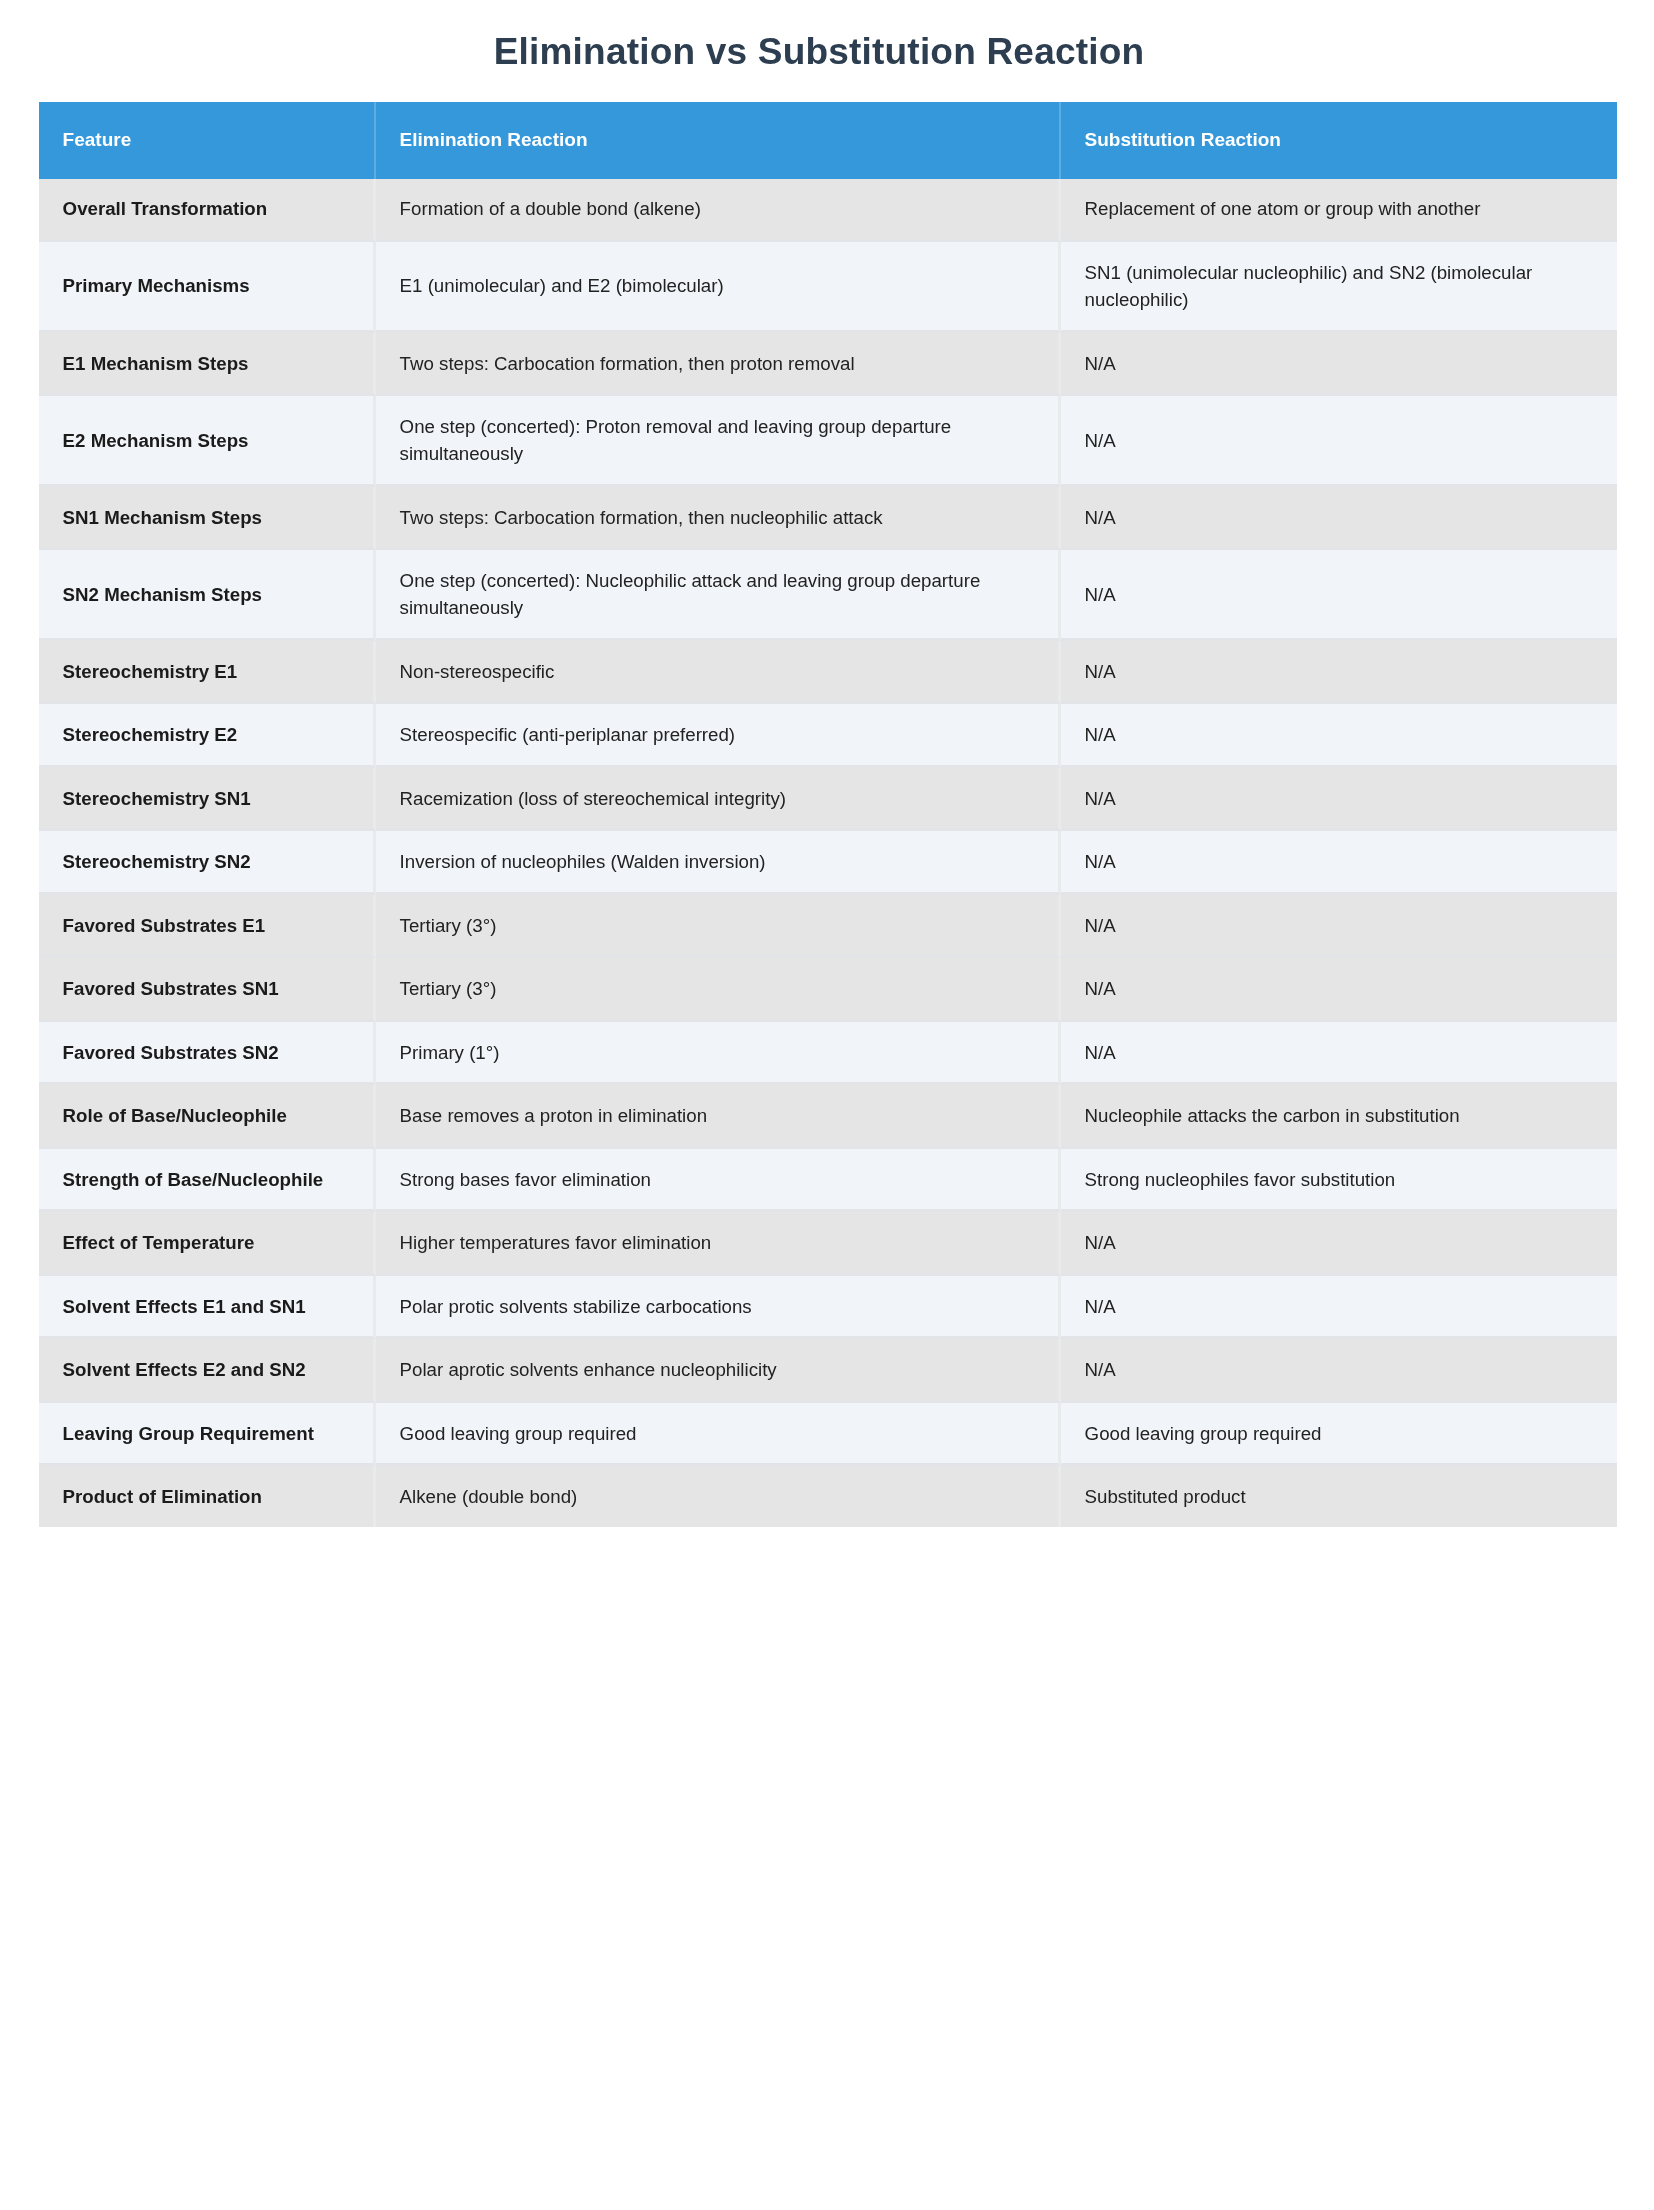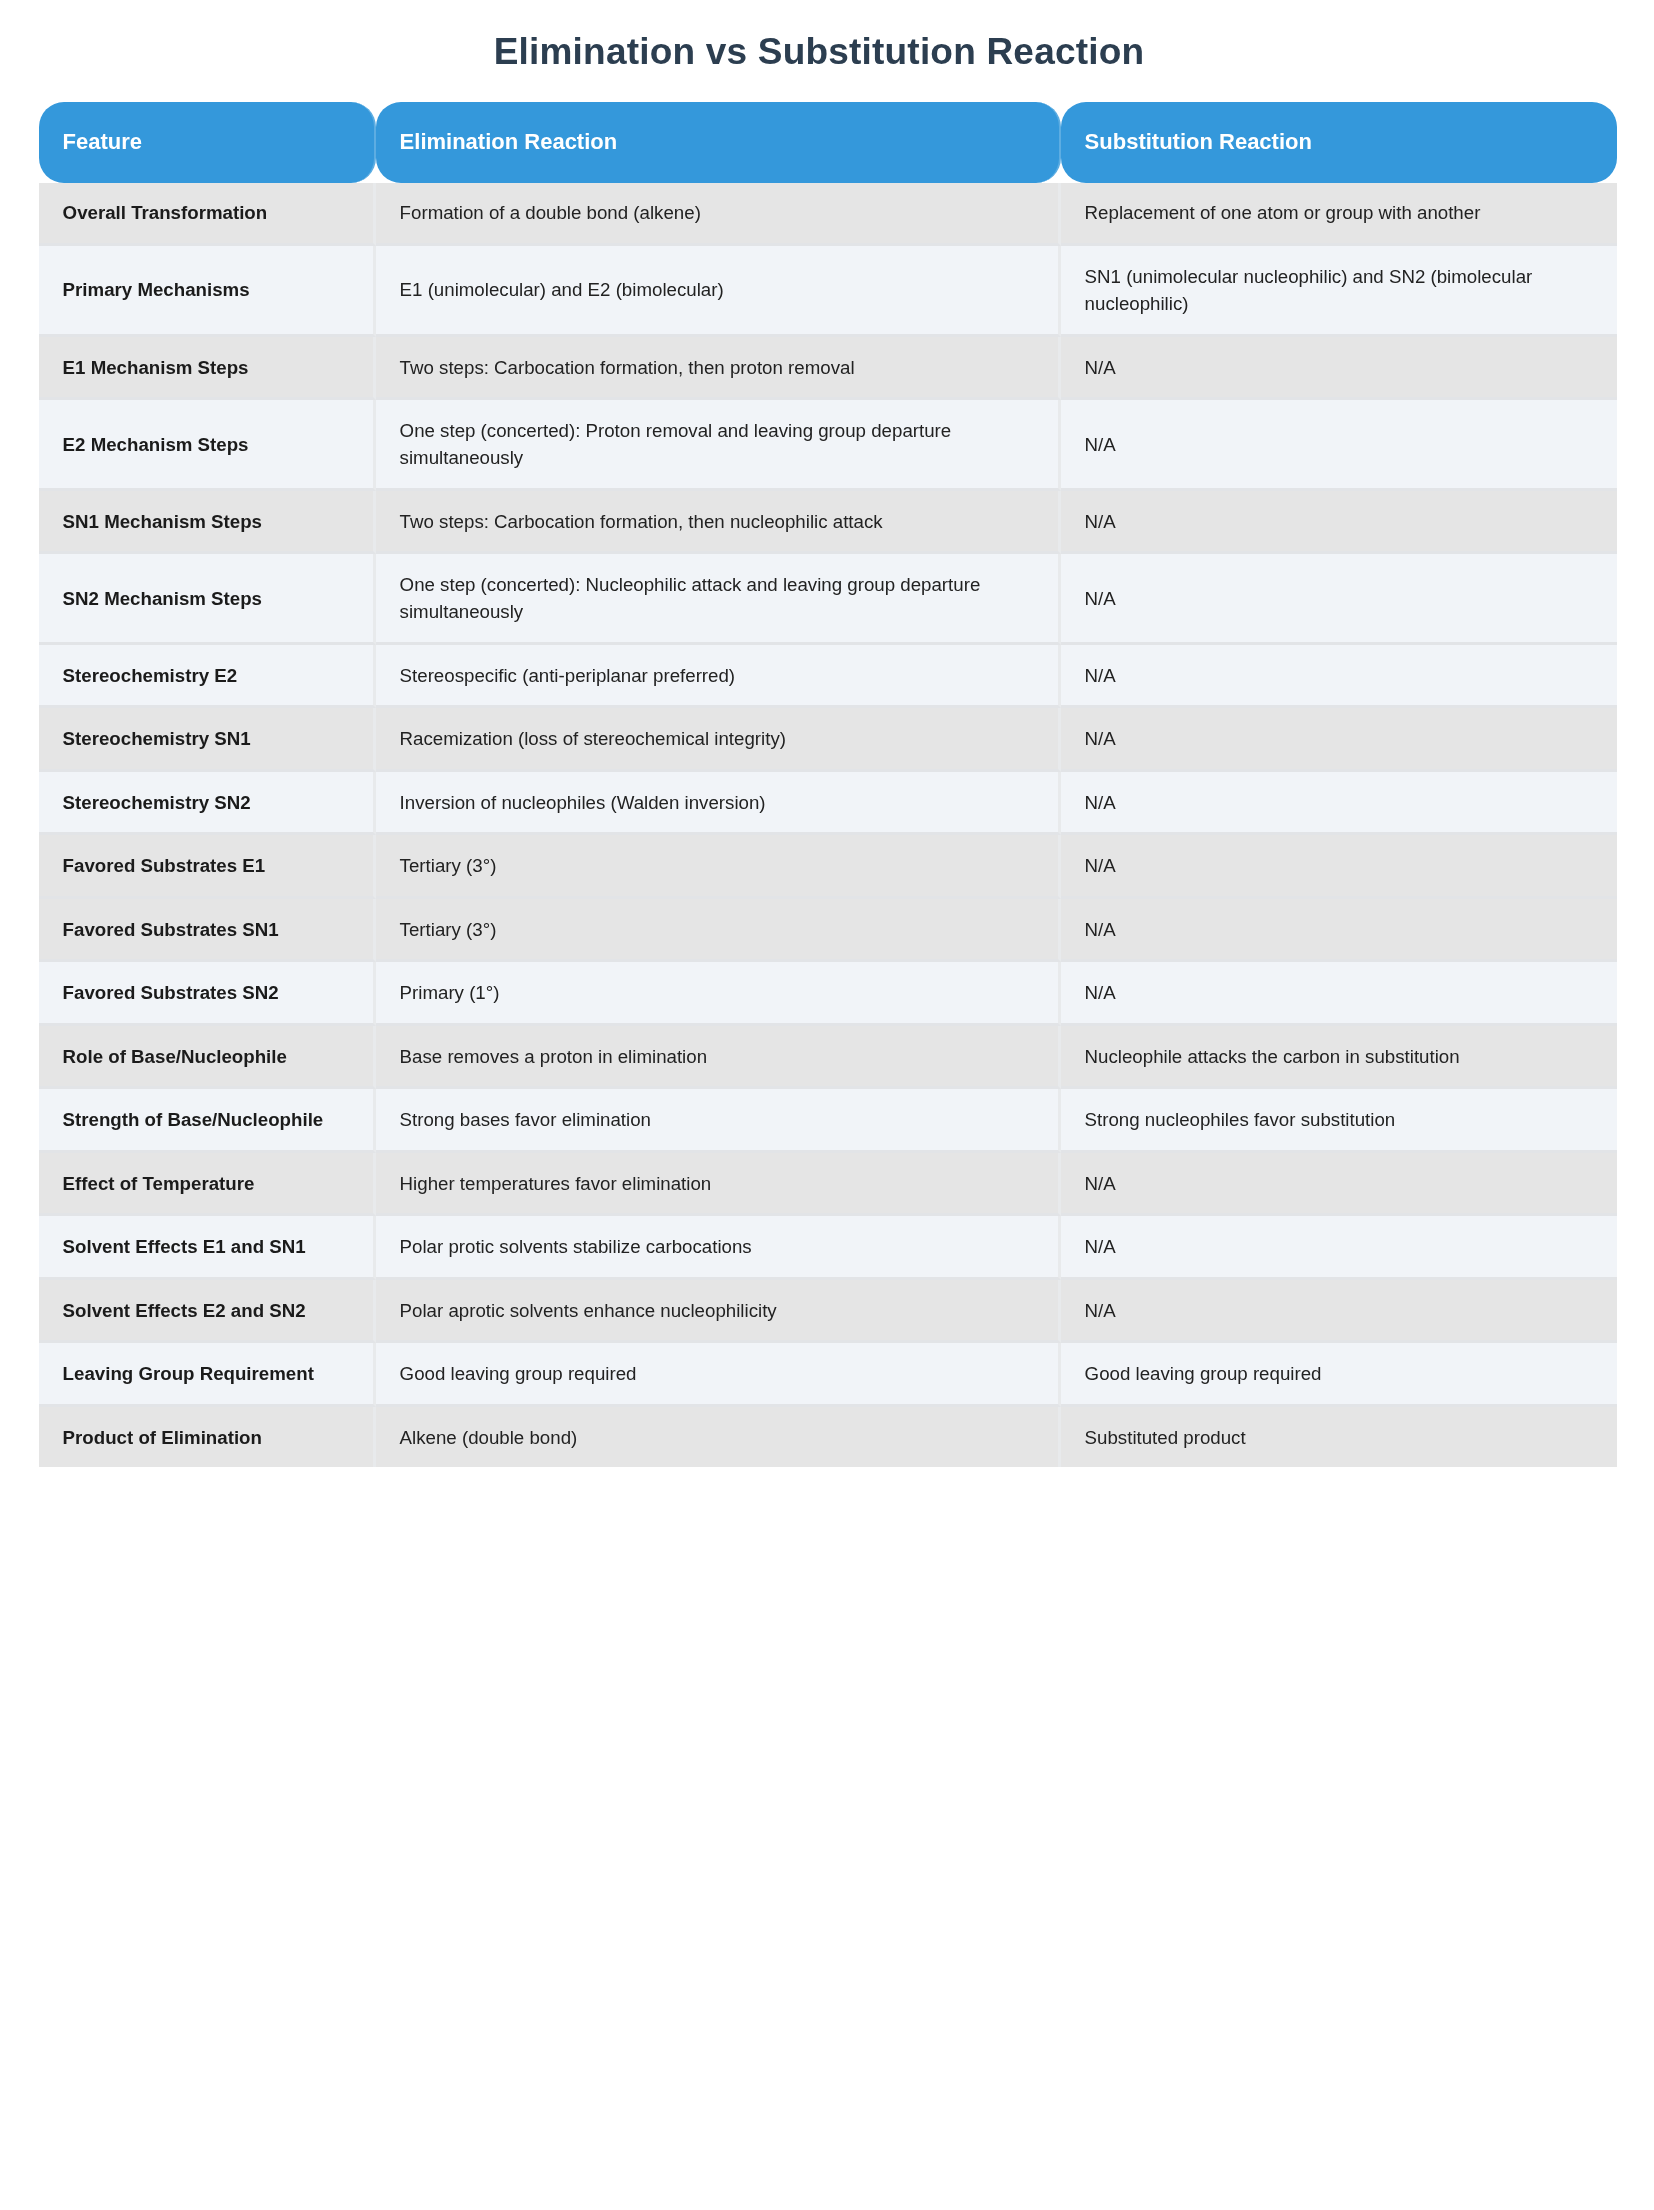--- a/index.html
+++ b/index.html
@@ -37,29 +37,28 @@
     border-spacing: 0;
     table-layout: fixed;
   }
   table.cmp col.c-feature   { width: 337px; }
   table.cmp col.c-elim      { width: 685px; }
   table.cmp col.c-sub       { width: 556px; }
 
   table.cmp thead th {
     background: #3498db;
     color: #ffffff;
-    font-size: 22px;
+    font-size: 19px;
     font-weight: bold;
     text-align: left;
     padding: 27.6px 23.6px;
     height: 23.6px;
     vertical-align: middle;
     border-right: 2px solid #5dade2;
     box-sizing: border-box;
-    border-radius: 25px;
   }
   table.cmp thead th:last-child { border-right: none; }
 
   table.cmp tbody td {
     font-size: 18.7px;
     color: #222222;
     padding: 16.7px 23.6px;
     vertical-align: middle;
     border-bottom: 3px solid #e2e4e7;
     border-right: 3px solid #e8eaec;
@@ -122,20 +121,25 @@
           <tr class="row-odd">
             <td class="feature-cell">SN1 Mechanism Steps</td>
             <td>Two steps: Carbocation formation, then nucleophilic attack</td>
             <td>N/A</td>
           </tr>
           <tr class="row-even">
             <td class="feature-cell">SN2 Mechanism Steps</td>
             <td>One step (concerted): Nucleophilic attack and leaving group departure simultaneously</td>
             <td>N/A</td>
           </tr>
+          <tr class="row-odd">
+            <td class="feature-cell">Stereochemistry E1</td>
+            <td>Non-stereospecific</td>
+            <td>N/A</td>
+          </tr>
           <tr class="row-even">
             <td class="feature-cell">Stereochemistry E2</td>
             <td>Stereospecific (anti-periplanar preferred)</td>
             <td>N/A</td>
           </tr>
           <tr class="row-odd">
             <td class="feature-cell">Stereochemistry SN1</td>
             <td>Racemization (loss of stereochemical integrity)</td>
             <td>N/A</td>
           </tr>

